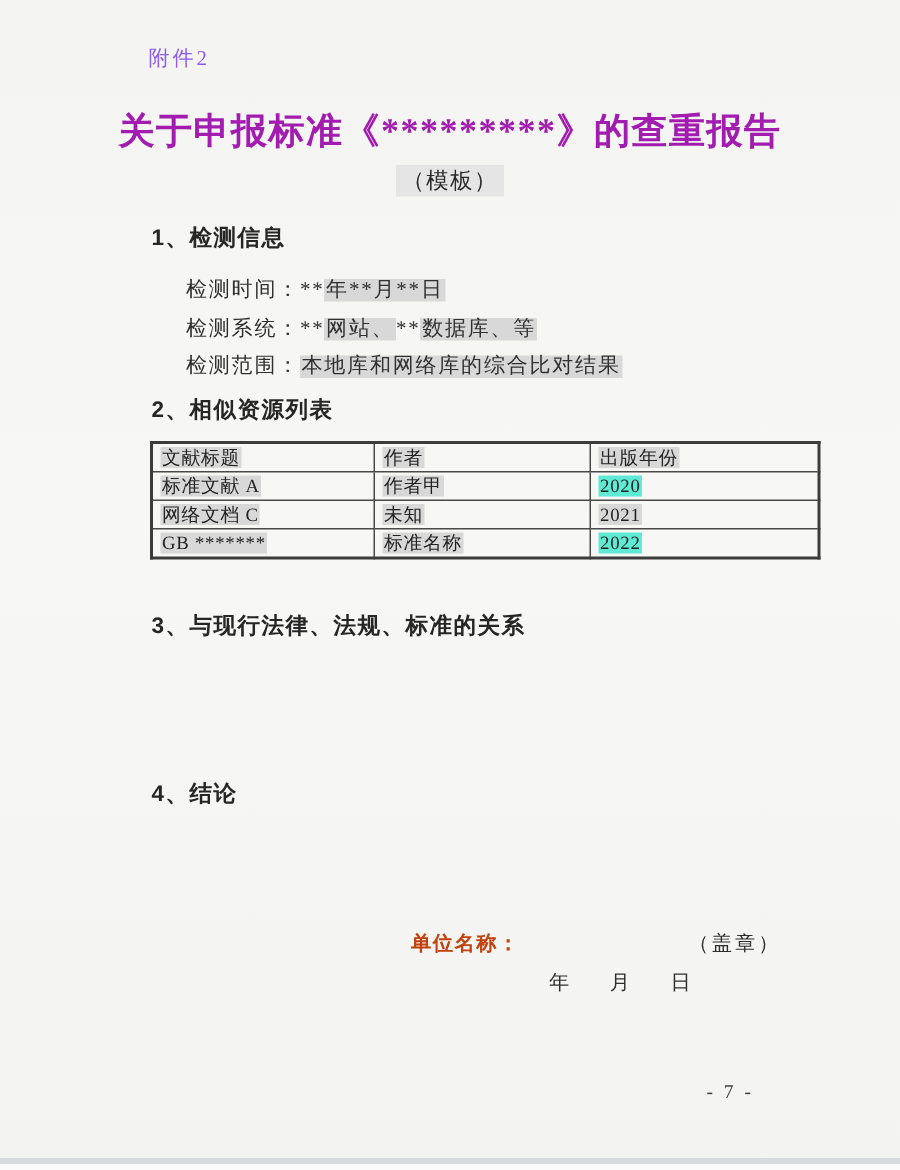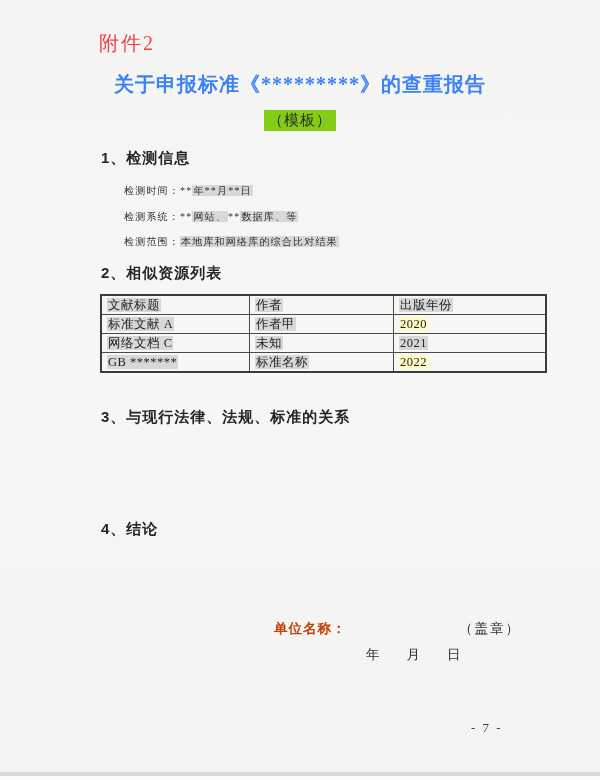--- a/index.html
+++ b/index.html
@@ -6,39 +6,39 @@
   body{
     width:600px;height:780px;
     background:linear-gradient(180deg,#f4f4f2 0%,#f7f7f5 45%,#f3f3f1 100%);
     position:relative;overflow:hidden;
     font-family:"Liberation Serif","DejaVu Serif",serif;
     color:#2e2e2e;
   }
   .abs{position:absolute;}
   .serif{font-family:"Liberation Serif","DejaVu Serif",serif;}
 
-  .attachment{left:99px;top:30px;font-size:20px;letter-spacing:2px;color:#ef4444;}
+  .attachment{left:99px;top:30px;font-size:14px;letter-spacing:2px;color:#8b5cf6;}
   .title-wrap{left:0;top:71px;width:600px;text-align:center;}
-  .title{font-size:20px;font-weight:700;letter-spacing:1px;color:#3b82f6;}
+  .title{font-size:24px;font-weight:700;letter-spacing:1px;color:#a21caf;}
   .subtitle-wrap{left:0;top:110px;width:600px;text-align:center;}
-  .subtitle{display:inline-block;font-size:15px;color:#2a2a2a;background:#84cc16;padding:1px 4px;letter-spacing:1px;}
+  .subtitle{display:inline-block;font-size:15px;color:#2a2a2a;background:#e5e5e5;padding:1px 4px;letter-spacing:1px;}
 
   .heading{font-size:15px;font-weight:700;letter-spacing:1px;color:#262626;
            font-family:"Liberation Sans","DejaVu Sans",sans-serif;}
   .h1{left:101px;top:149px;}
   .h2{left:101px;top:264px;}
   .h3{left:101px;top:408px;}
   .h4{left:101px;top:520px;}
 
-  .info-row{left:124px;font-size:10px;letter-spacing:1.2px;color:#303030;white-space:nowrap;}
+  .info-row{left:124px;font-size:14px;letter-spacing:1.2px;color:#303030;white-space:nowrap;}
   .info-1{top:184px;}
   .info-2{top:210px;}
   .info-3{top:235px;}
   .hl{background:#d8d8d8;padding:0 1px;}
-  .hl-light{background:#fef9c3;padding:0 1px;}
+  .hl-light{background:#5eead4;padding:0 1px;}
 
   table.sim{
     position:absolute;left:100px;top:294px;width:411px;
     border-collapse:collapse;table-layout:fixed;
     font-size:12.5px;color:#222;
     border:2px solid #3c3c3c;
   }
   table.sim td{
     border:1px solid #4a4a4a;height:18px;padding:0 5px;
     overflow:hidden;white-space:nowrap;letter-spacing:0.5px;

